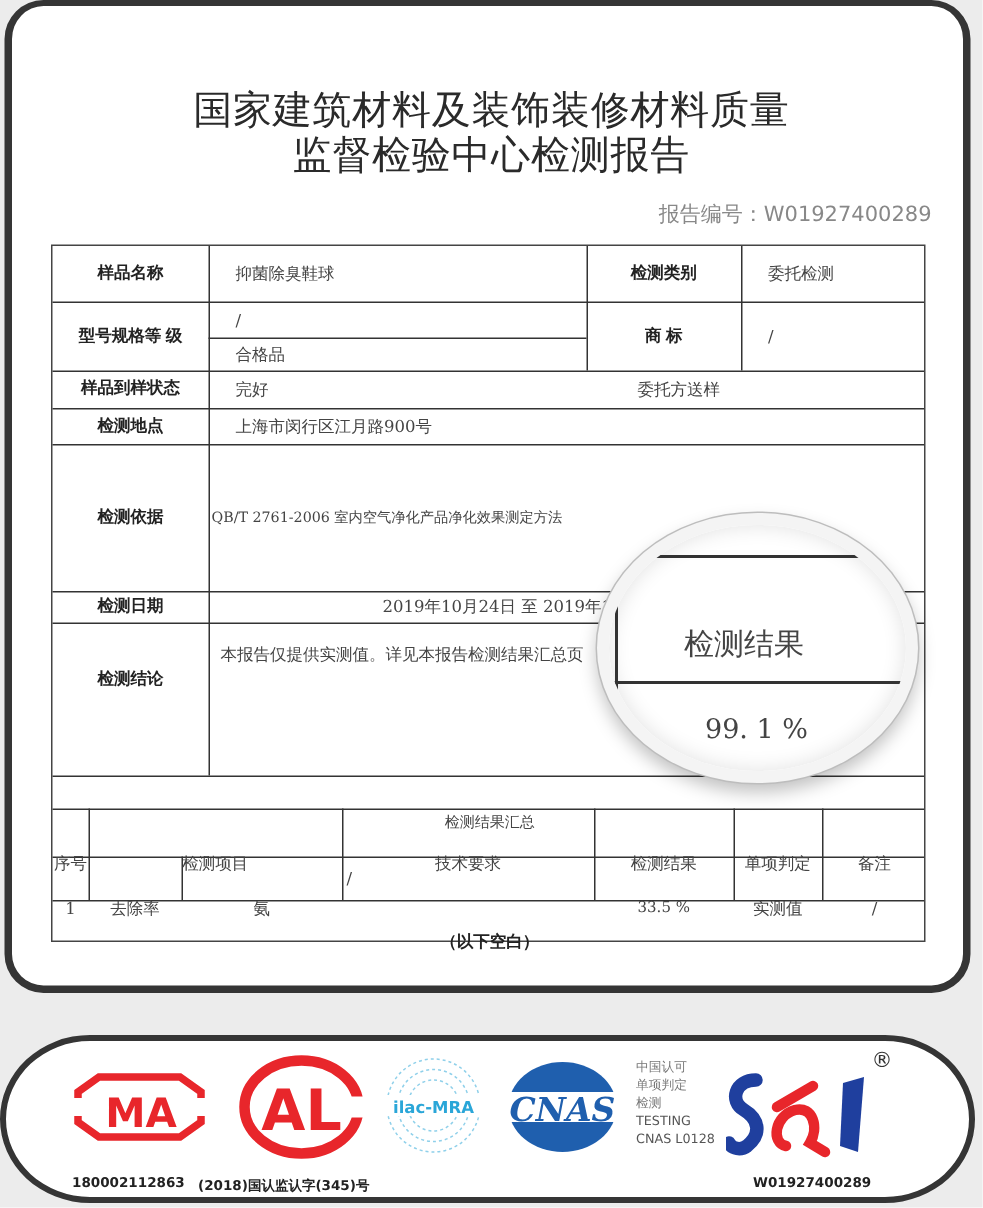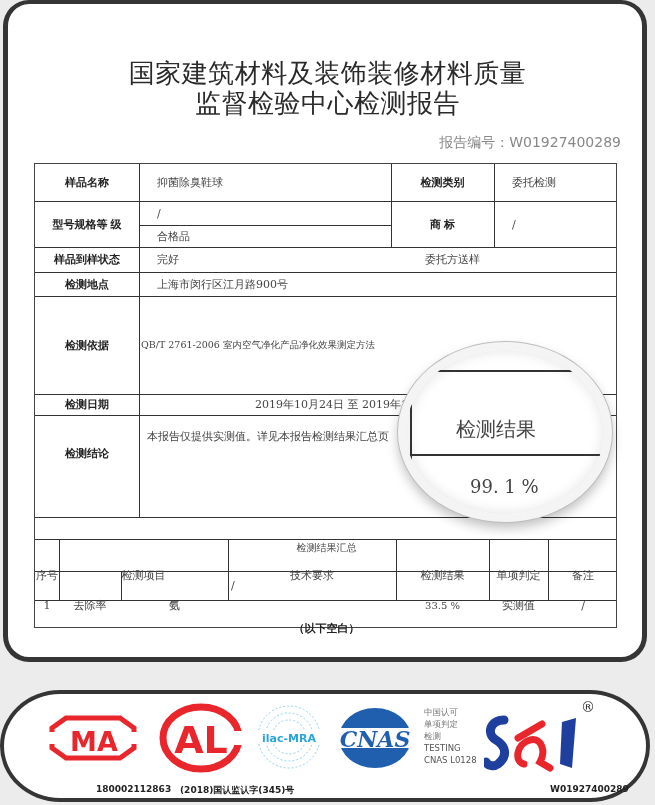--- a/index.html
+++ b/index.html
@@ -45,21 +45,21 @@
   .mag-inner { position:absolute; left:0; top:0; width:100%; height:100%; }
   .mag-label { position:absolute; left:50px; top:66px; font-size:20px; color:#444; font-family:"DejaVu Sans", sans-serif; }
   .mag-value { position:absolute; left:64px; top:126px; font-size:18px; color:#444; font-family:"DejaVu Serif", serif; }
 
   .footer {
     position:absolute; left:0px; top:690px; width:650px; height:112px;
     background:#fff; border:4px solid #353535; border-radius:60px/56px;
     box-sizing:border-box;
   }
   .logo { position:absolute; }
-  .cert-text { position:absolute; font-size:9px; font-weight:bold; color:#222; font-family:"DejaVu Sans", sans-serif;margin-left:48px; }
+  .cert-text { position:absolute; font-size:9px; font-weight:bold; color:#222; font-family:"DejaVu Sans", sans-serif; }
   .cnas-side { position:absolute; left:424px; top:706px; font-size:8.5px; color:#777; line-height:12px; }
 </style>
 </head>
 <body>
 
 <div class="card"></div>
 
 <div class="title l1">国家建筑材料及装饰装修材料质量</div>
 <div class="title l2">监督检验中心检测报告</div>
 <div class="report-no">

